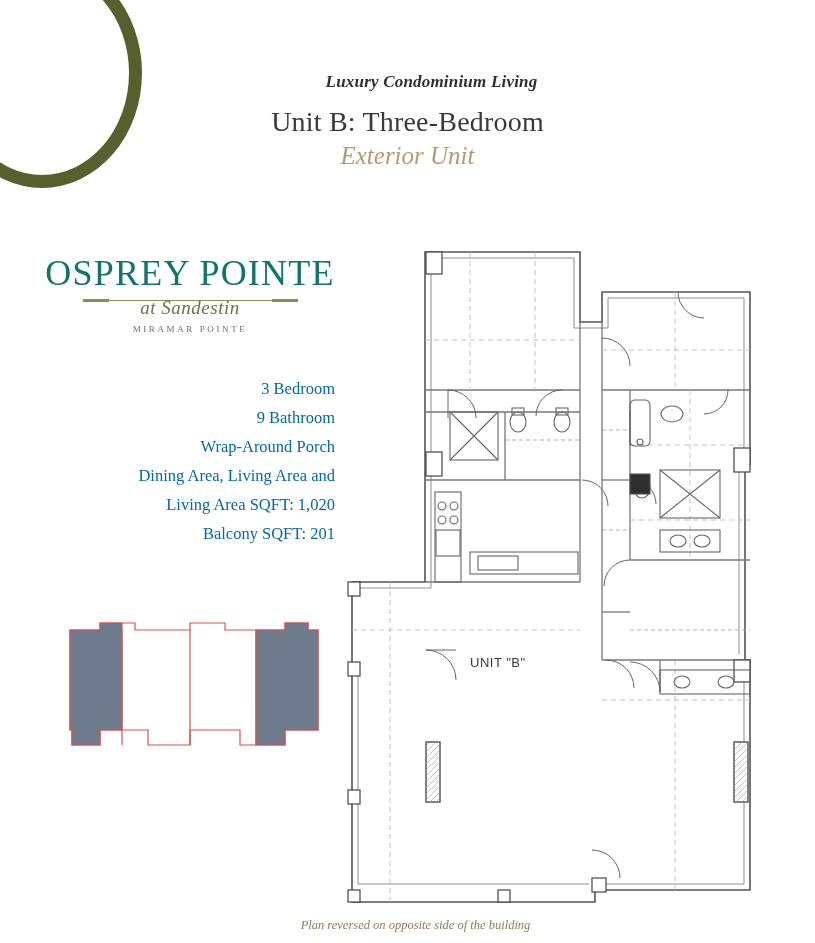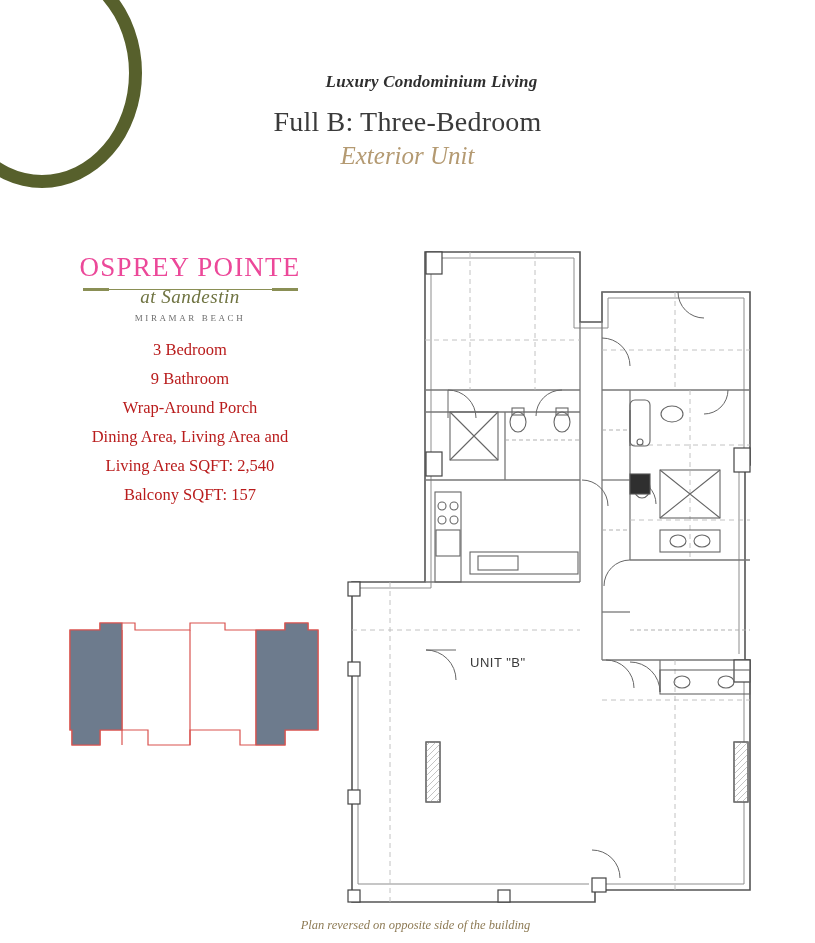--- a/index.html
+++ b/index.html
@@ -59,23 +59,23 @@
 
   
   .left-col {
     position: absolute;
     left: 45px;
     top: 252px;
     width: 290px;
     text-align: center;
   }
   .logo-main {
-    font-size: 27px;
+    font-size: 36px;
     letter-spacing: 1.2px;
-    color: #ec4899;
+    color: #0f766e;
     white-space: nowrap;
   }
   .logo-rule {
     width: 215px;
     height: 1px;
     background: #8a8f55;
     margin: 6px auto 2px auto;
     position: relative;
   }
   .logo-rule:before, .logo-rule:after {
@@ -97,24 +97,25 @@
     text-align: center;
   }
   .logo-sub {
     font-size: 9px;
     letter-spacing: 2.6px;
     color: #6e6e6e;
     margin-top: 5px;
   }
 
   .specs {
-    margin-top: 12px;
+    margin-top: 40px;
     font-size: 16.5px;
     line-height: 29px;
-    color: #b91c1c;
+    color: #0369a1;
+    text-align: right;
   }
   .specs div { white-space: nowrap; }
 
   
   .keyplan {
     position: absolute;
     left: 60px;
     top: 620px;
     width: 270px;
     height: 150px;
@@ -150,37 +151,37 @@
     color: #8e7b55;
   }
 </style>
 </head>
 <body>
 
 <div class="o-ring"></div>
 
 <div class="header">
   <div class="eyebrow">Luxury Condominium Living</div>
-  <div class="title">Full B: Three-Bedroom</div>
+  <div class="title">Unit B: Three-Bedroom</div>
   <div class="subtitle">Exterior Unit</div>
 </div>
 
 <div class="left-col">
   <div class="logo-main">OSPREY POINTE</div>
   <div class="logo-rule"></div>
   <div class="logo-script">at Sandestin</div>
-  <div class="logo-sub">MIRAMAR BEACH</div>
+  <div class="logo-sub">MIRAMAR POINTE</div>
 
   <div class="specs">
     <div>3 Bedroom</div>
     <div>9 Bathroom</div>
     <div>Wrap-Around Porch</div>
     <div>Dining Area, Living Area and</div>
-    <div>Living Area SQFT: 2,540</div>
-    <div>Balcony SQFT: 157</div>
+    <div>Living Area SQFT: 1,020</div>
+    <div>Balcony SQFT: 201</div>
   </div>
 </div>
 
 <div class="keyplan">
   <svg width="270" height="150" viewBox="0 0 270 150" xmlns="http://www.w3.org/2000/svg">
     <g stroke="#d9534f" stroke-width="1.2" fill="none">
 
       <path d="M10 10 L40 10 L40 3 L75 3 L75 10 L130 10 L130 3 L165 3 L165 10 L225 10
                L225 3 L248 3 L248 10 L258 10 L258 110 L225 110 L225 125 L180 125 L180 110
                L130 110 L130 125 L88 125 L88 110 L40 110 L40 125 L12 125 L12 110 L10 110 Z"></path>

